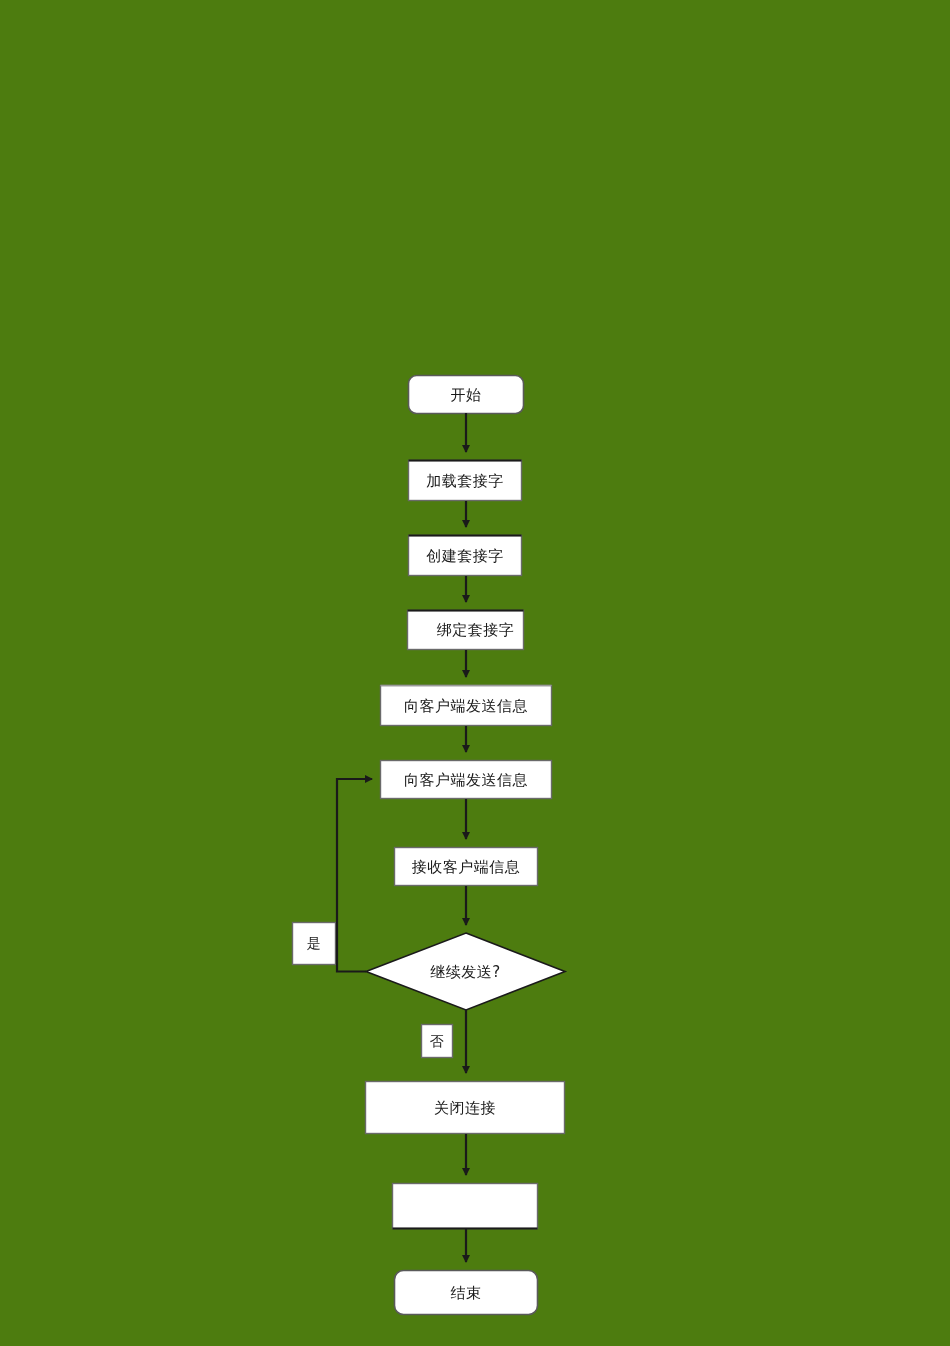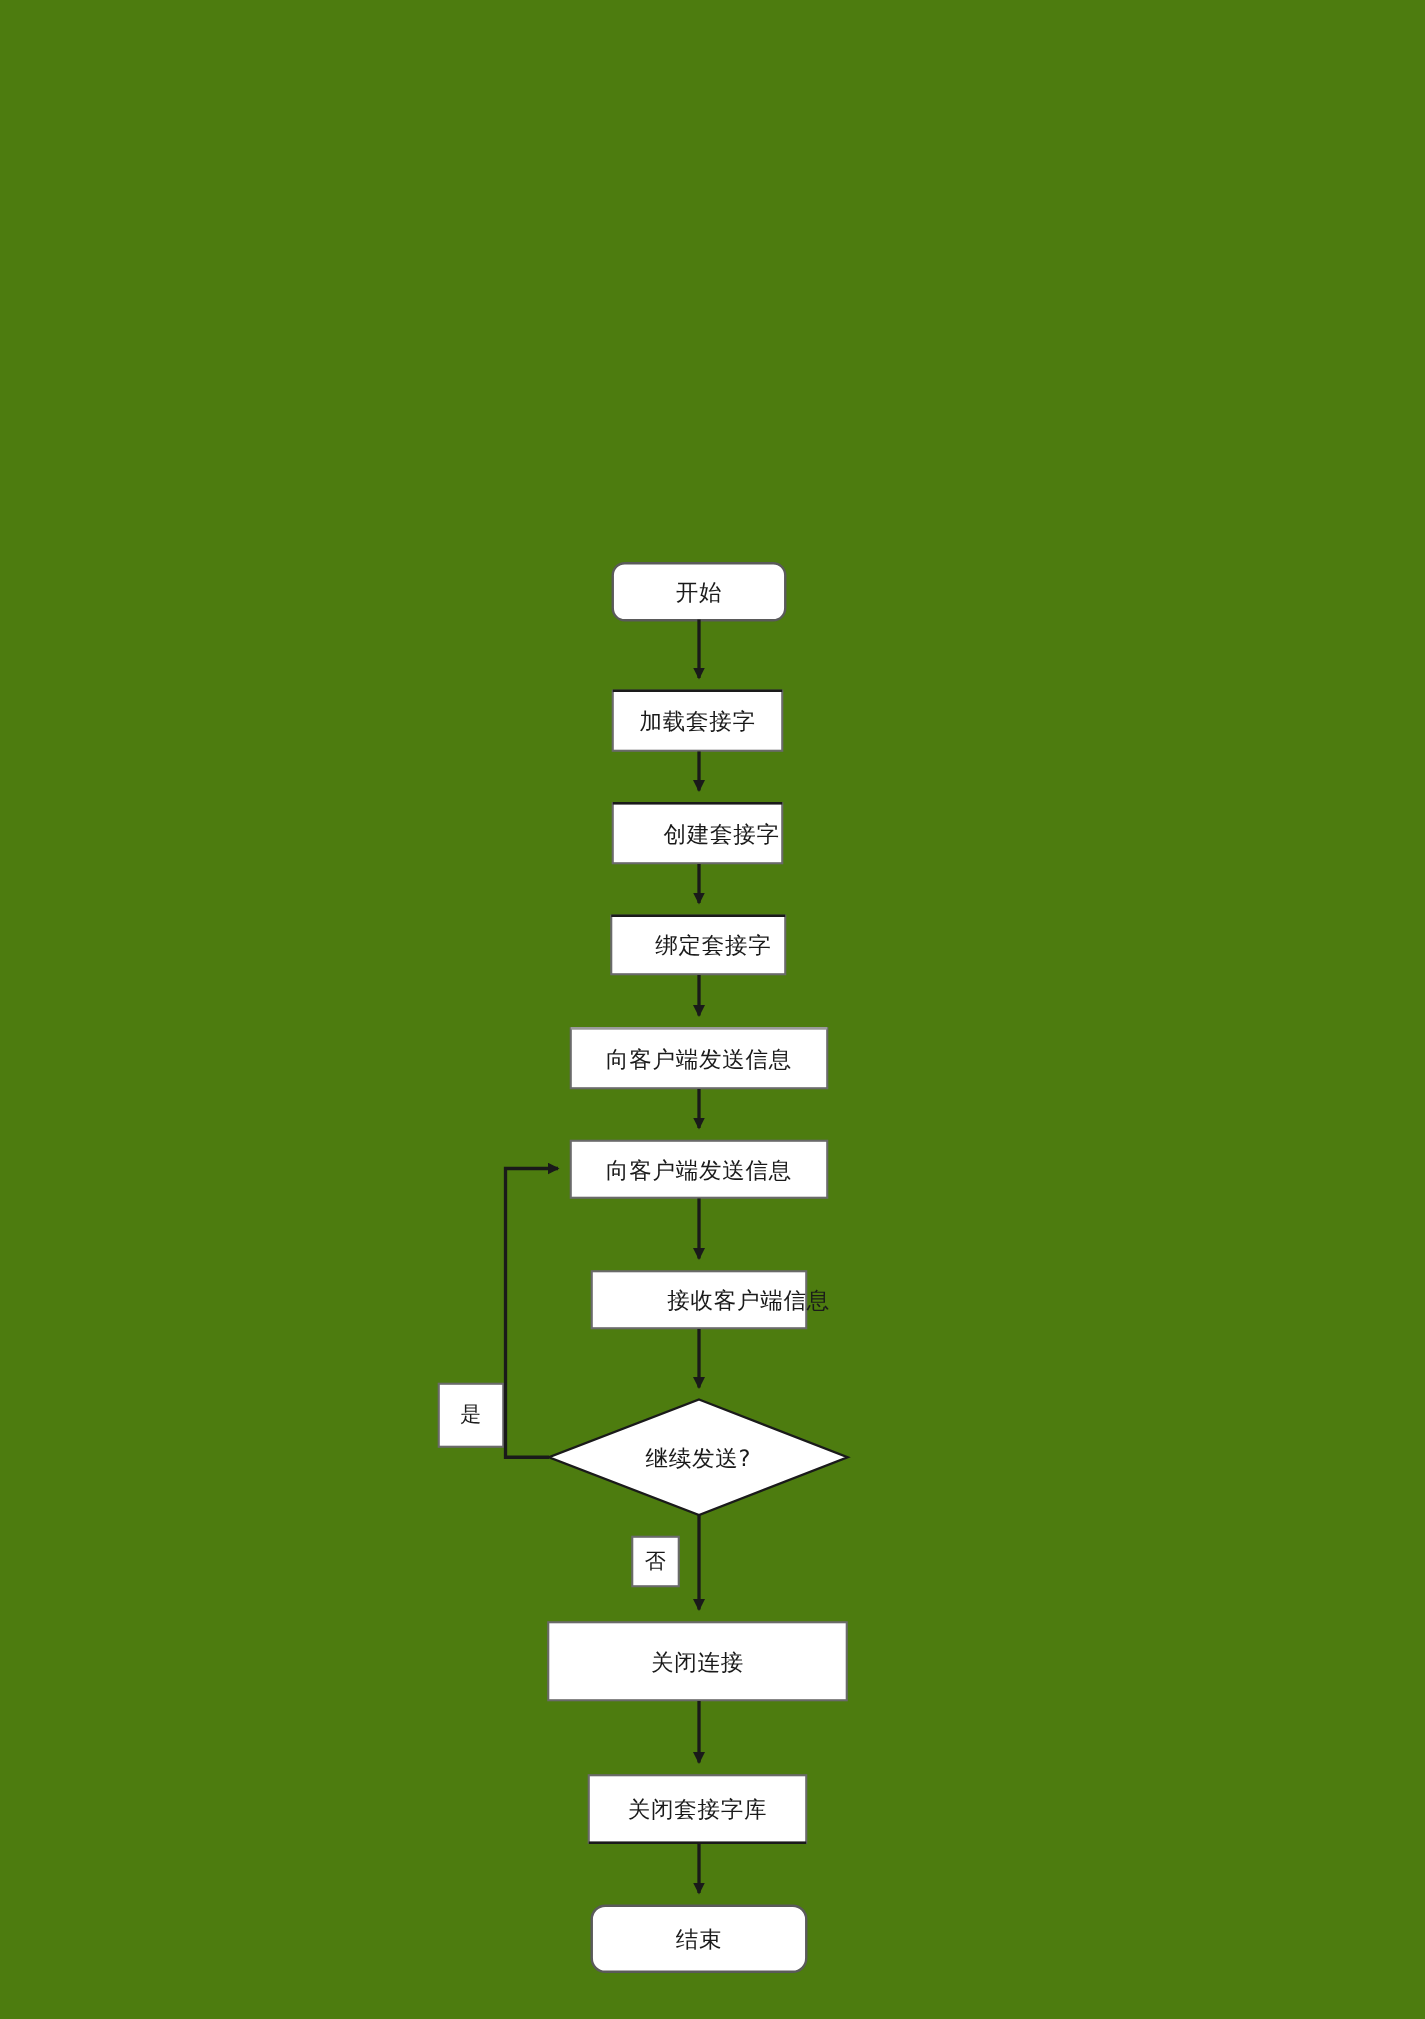--- a/index.html
+++ b/index.html
@@ -105,35 +105,34 @@
 
     <line x1="466" y1="1134" x2="466" y2="1175" stroke="#1a1a1a" stroke-width="2.2" marker-end="url(#arrowhead)"></line>
 
     <line x1="466" y1="1229" x2="466" y2="1262" stroke="#1a1a1a" stroke-width="2.2" marker-end="url(#arrowhead)"></line>
   </svg>
 
   <div class="node-label" style="left:408px; top:375px; width:116px; height:39px;">开始</div>
 
   <div class="node-label" style="left:408px; top:460px; width:114px; height:41px;">加载套接字</div>
 
-  <div class="node-label" style="left:424px; top:535px; width:114px; height:41px;">创建套接字</div>
+  <div class="node-label" style="left:408px; top:535px; width:114px; height:41px;">创建套接字</div>
 
   <div class="node-label" style="left:407px; top:610px; width:137px; height:40px;">绑定套接字</div>
 
   <div class="node-label" style="left:380px; top:685px; width:172px; height:41px;">向客户端发送信息</div>
 
   <div class="node-label" style="left:380px; top:760px; width:172px; height:39px;">向客户端发送信息</div>
 
-  <div class="node-label" style="left:394px; top:847px; width:144px; height:39px;padding-left:33px;">接收客户端信息</div>
+  <div class="node-label" style="left:394px; top:847px; width:144px; height:39px;">接收客户端信息</div>
 
   <div class="node-label" style="left:366px; top:933px; width:199px; height:77px;">继续发送?</div>
 
   <div class="node-label" style="left:365px; top:1081px; width:200px; height:53px;">关闭连接</div>
 
-  <div class="node-label" style="left:392px; top:1183px; width:146px; height:46px;">关闭套接字库</div>
 
   <div class="node-label" style="left:394px; top:1270px; width:144px; height:45px;">结束</div>
 
   <div class="node-label tag-label" style="left:292px; top:922px; width:44px; height:43px;">是</div>
 
   <div class="node-label tag-label" style="left:421px; top:1024px; width:32px; height:34px;">否</div>
 
 </div>
 
 </body></html>

